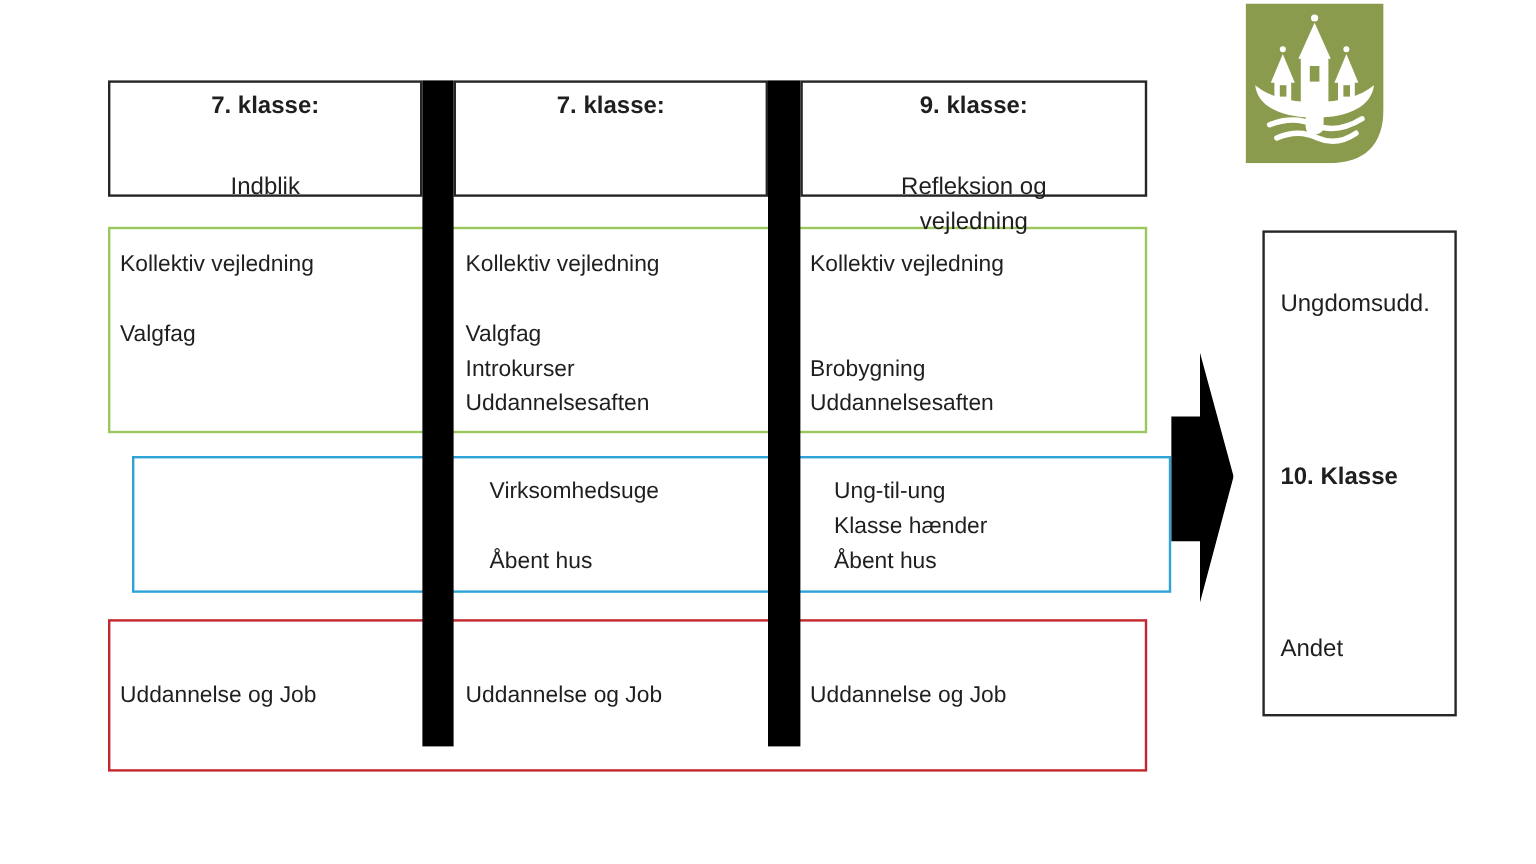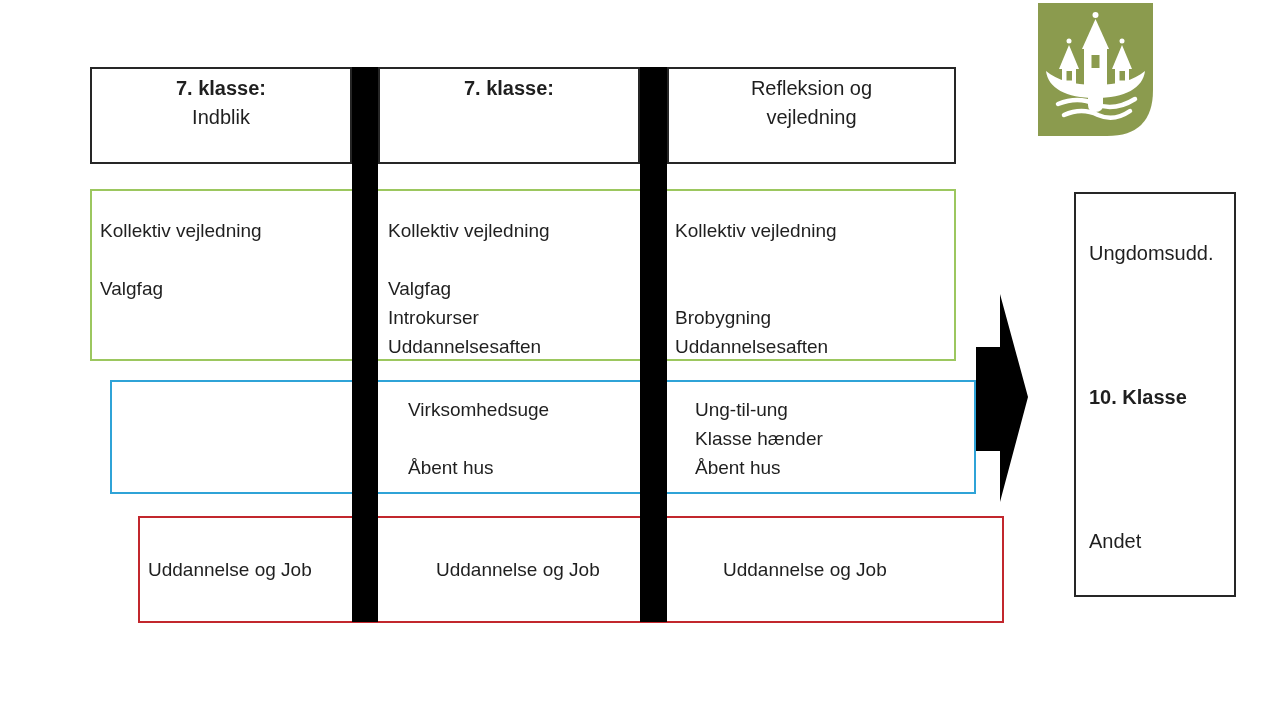--- a/index.html
+++ b/index.html
@@ -7,46 +7,46 @@
     position:relative;width:1280px;height:720px;background:#ffffff;overflow:hidden;
     font-family:"Liberation Sans","DejaVu Sans",sans-serif;color:#1f1f1f;
   }
   
   .hdr{
     position:absolute;top:67px;height:97px;box-sizing:border-box;
     border:2px solid #262626;background:#ffffff;text-align:center;
     padding-top:5px;z-index:2;
   }
   .hdr-title{font-size:20px;font-weight:bold;line-height:29px;}
-  .hdr-sub{font-size:20px;line-height:29px;white-space:pre-line;}
+  .hdr-sub{font-size:20px;line-height:29px;white-space:pre-line;margin-top:39px;}
   
   .row{
     position:absolute;left:90px;width:866px;box-sizing:border-box;
     background:#ffffff;z-index:1;
   }
   .row-green{border:2px solid #9CC75F;}
   .row-blue{border:2px solid #2FA3D7;}
   .row-red{border:2px solid #C2272D;}
   .cell{
     position:absolute;top:0;bottom:0;font-size:19px;line-height:29px;
     white-space:pre-line;box-sizing:border-box;
   }
   .cell.c1{left:8px;width:280px;}
   .cell.c2{left:296px;width:280px;}
   .cell.c3{left:583px;width:280px;}
-  .pad-g{padding-top:25px;}
+  .pad-g{padding-top:15px;}
   .pad-b{padding-top:13px;}
   .vcenter{display:flex;align-items:center;}
   
   .bar{position:absolute;top:67px;height:555px;background:#000000;z-index:3;}
   
   .arrow{position:absolute;left:976px;top:294px;z-index:2;}
   
   .outcome{
-    position:absolute;left:1074px;top:192px;width:162px;height:405px;
+    position:absolute;left:1052px;top:192px;width:162px;height:405px;
     box-sizing:border-box;border:2px solid #262626;background:#ffffff;
   }
   .outcome-item{position:absolute;left:13px;font-size:20px;line-height:29px;}
   
   .logo{position:absolute;left:1038px;top:3px;width:115px;height:133px;}
 </style>
 </head>
 <body>
 
 <div class="slide">
@@ -80,20 +80,21 @@
   </div>
 
   <div class="hdr" style="left:90px;width:262px;">
     <div class="hdr-title">7. klasse:</div>
     <div class="hdr-sub">Indblik</div>
   </div>
   <div class="hdr" style="left:378px;width:262px;">
     <div class="hdr-title">7. klasse:</div>
   </div>
   <div class="hdr" style="left:667px;width:289px;">
+    <div class="hdr-title">9. klasse:</div>
     <div class="hdr-sub">Refleksion og
 vejledning</div>
   </div>
 
   <div class="row row-green" style="top:189px;height:172px;">
     <div class="cell c1 pad-g">Kollektiv vejledning
 
 Valgfag</div>
     <div class="cell c2 pad-g">Kollektiv vejledning
 
@@ -110,21 +111,21 @@
   <div class="row row-blue" style="top:380px;height:114px;margin-left:20px;">
     <div class="cell c1 pad-b"></div>
     <div class="cell c2 pad-b">Virksomhedsuge
 
 Åbent hus</div>
     <div class="cell c3 pad-b">Ung-til-ung
 Klasse hænder
 Åbent hus</div>
   </div>
 
-  <div class="row row-red" style="top:516px;height:107px;margin-left:48px;">
+  <div class="row row-red" style="top:516px;height:127px;">
     <div class="cell c1 vcenter">Uddannelse og Job</div>
     <div class="cell c2 vcenter">Uddannelse og Job</div>
     <div class="cell c3 vcenter">Uddannelse og Job</div>
   </div>
 
   <div class="bar" style="left:352px;width:26px;"></div>
   <div class="bar" style="left:640px;width:27px;"></div>
 
   <svg class="arrow" width="52" height="208" viewBox="0 0 52 208" xmlns="http://www.w3.org/2000/svg">
     <polygon points="0,53 24,53 24,0 52,103 24,208 24,157 0,157" fill="#000000"></polygon>

